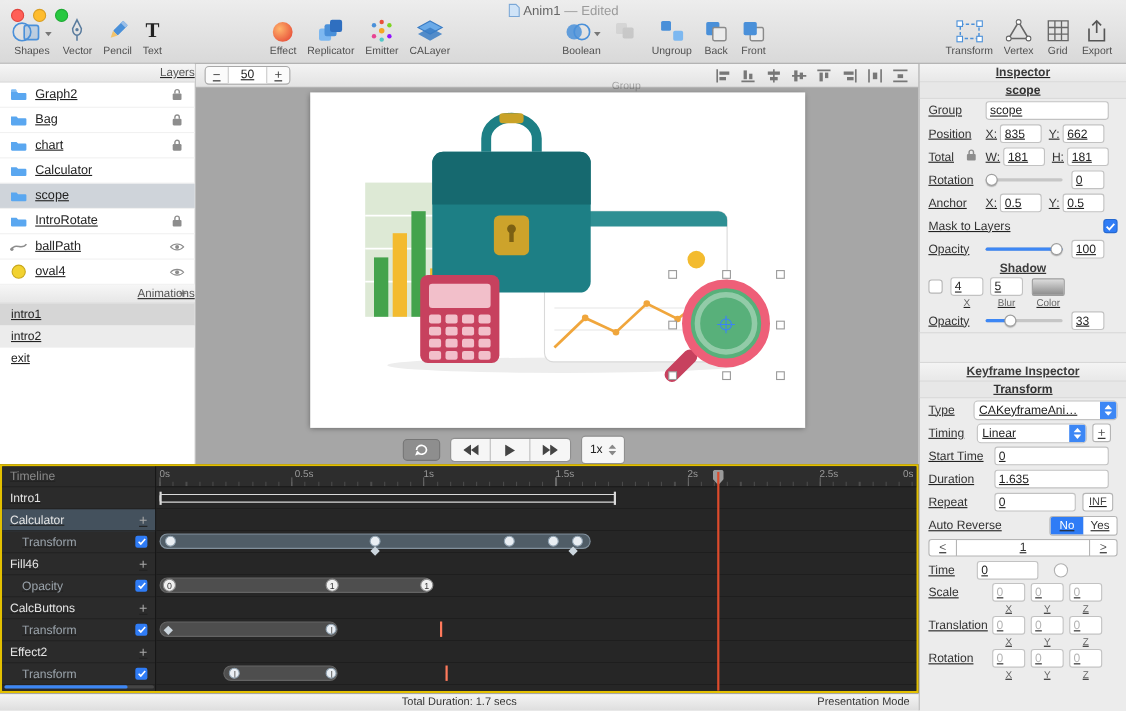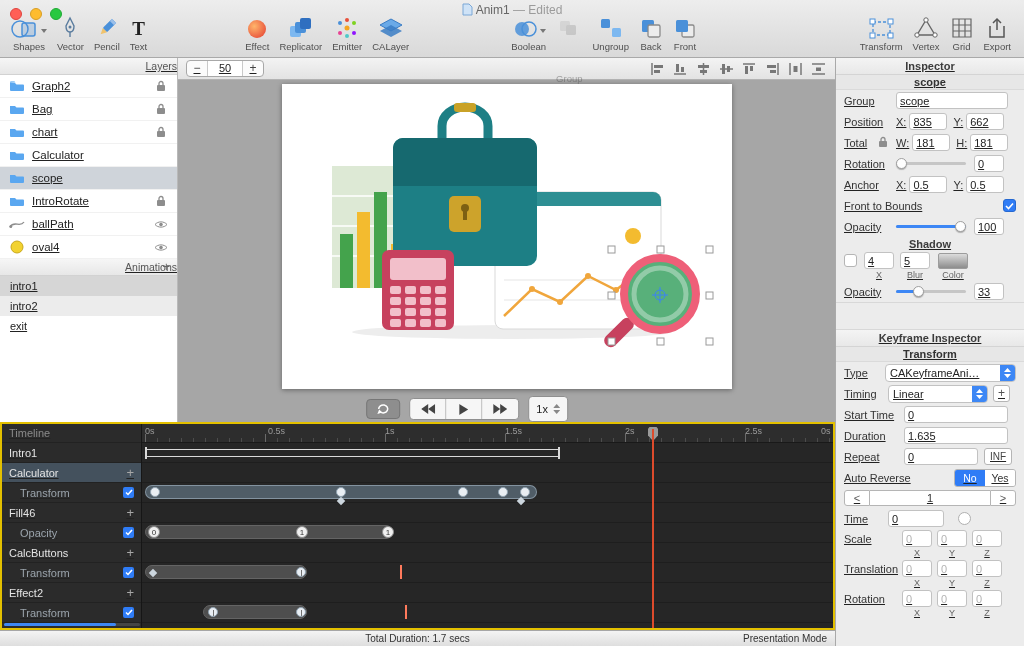--- a/index.html
+++ b/index.html
@@ -806,21 +806,21 @@
         <input class="fld w30" value="0" style="">
       </div>
       <div class="irow">
         <span class="ilabel lw52">Anchor</span>
         <span class="xy">X:</span>
           <input class="fld w38 mr6" value="0.5" style="">
         <span class="xy">Y:</span>
           <input class="fld w38" value="0.5" style="">
       </div>
       <div class="irow">
-        <span class="ilabel" style="flex:1">Front to Bounds</span>
+        <span class="ilabel" style="flex:1">Mask to Layers</span>
         <span class="cb on">
             <svg width="9" height="8">
               <polyline points="1,4 3.5,6.5 8,1.5" fill="none" stroke="#fff" stroke-width="1.6"></polyline>
             </svg>
           </span>
       </div>
       <div class="irow">
         <span class="ilabel lw52">Opacity</span>
         <span class="slider">
             <span class="fill" style="width:70px"></span>

